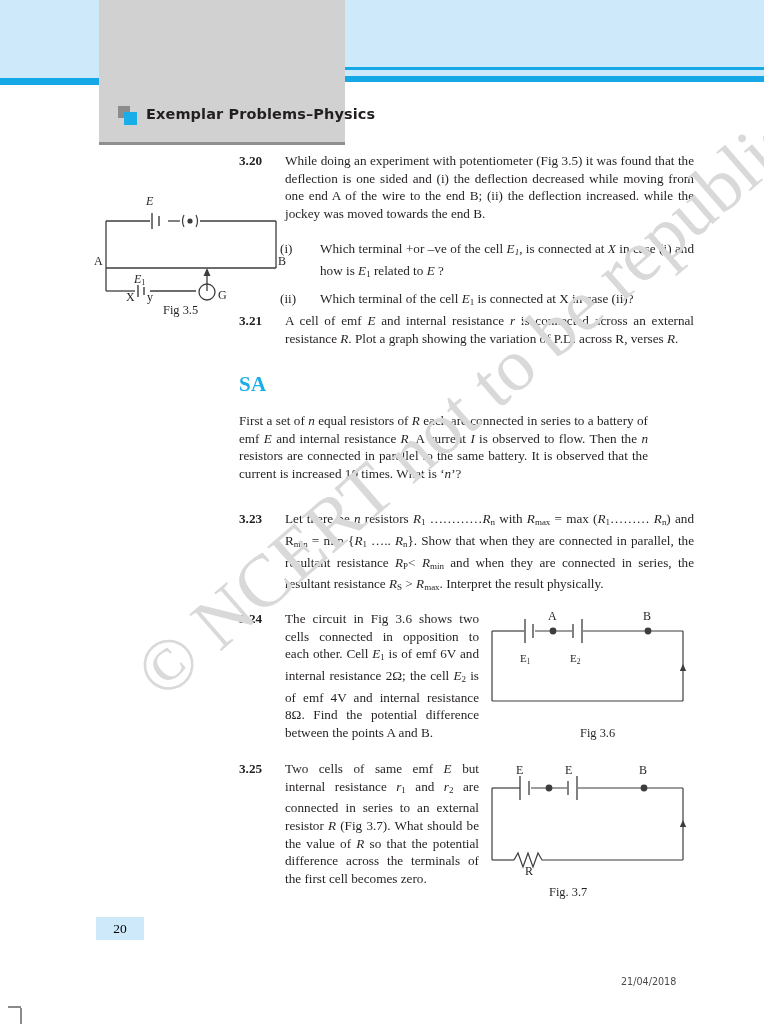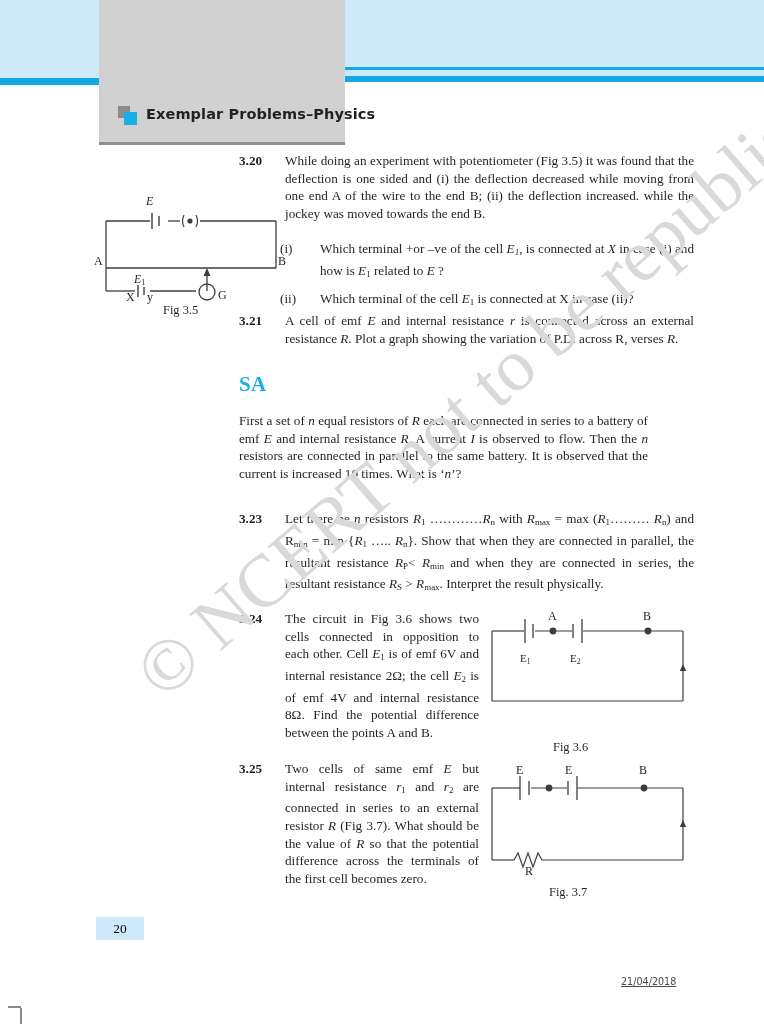--- a/index.html
+++ b/index.html
@@ -165,21 +165,20 @@
   }
   .pagenum-text {
     font-size: 13.5px;
     color: #000000;
   }
   .footer-date {
     position: absolute; left: 621px; top: 976px;
     font-family: "DejaVu Sans", sans-serif;
     font-size: 9.6px;
     color: #4a4a4a;
-    text-decoration: underline;
   }
 </style>
 </head>
 <body>
 
 <div class="crop-mark crop-tl-h"></div>
 <div class="crop-mark crop-tl-v"></div>
 <div class="crop-mark crop-bl-h"></div>
 <div class="crop-mark crop-bl-v"></div>
 
@@ -322,21 +321,21 @@
     <circle cx="161" cy="23" r="3.4" fill="#3d3d3d"></circle>
 
     <polygon points="196,56 192.8,63 199.2,63" fill="#3d3d3d"></polygon>
   </svg>
 
   <span class="lbl" style="left:61px; top:1px;">A</span>
   <span class="lbl" style="left:156px; top:1px;">B</span>
   <span class="lbl small" style="left:33px; top:44px;"><span>E</span><sub>1</sub></span>
   <span class="lbl small" style="left:83px; top:44px;"><span>E</span><sub>2</sub></span>
 </div>
-<div class="fig-cap" style="left:553px; top:726px;margin-top:14px;">Fig 3.6</div>
+<div class="fig-cap" style="left:580px; top:726px;">Fig 3.6</div>
 
 <div class="q" style="left:239px; top:760px; width:240px;">
   <div class="q-num">3.25</div>
   <div class="q-body narrow" style="width:194px;">Two cells of same emf <i>E</i> but internal resistance <i>r</i><sub>1</sub> and <i>r</i><sub>2</sub> are connected in series to an external resistor <i>R</i> (Fig 3.7). What should be the value of <i>R</i> so that the potential difference across the terminals of the first cell becomes zero.</div>
 </div>
 
 <div class="fig" style="left:487px; top:760px; width:210px; height:115px;">
   <svg width="210" height="115" viewBox="0 0 210 115">
     <g stroke="#3d3d3d" stroke-width="1.2" fill="none">
 

